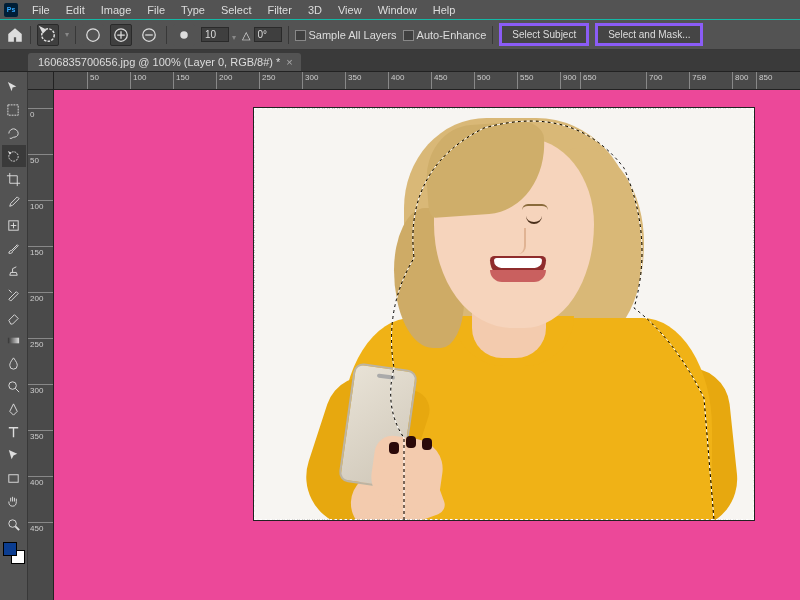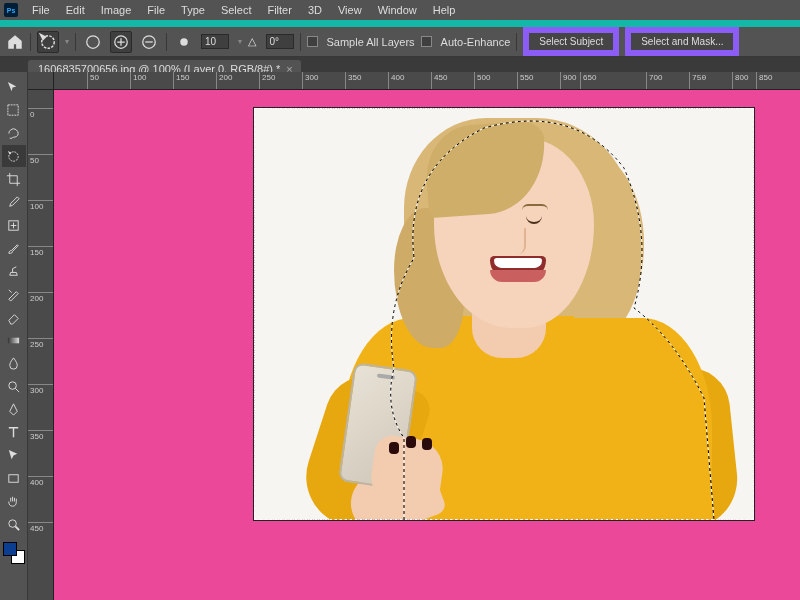--- a/index.html
+++ b/index.html
@@ -1,27 +1,27 @@
 <!DOCTYPE html>
 <html><head>
 <meta charset="utf-8">
 <style>
 *{margin:0;padding:0;box-sizing:border-box;font-family:Tahoma,Arial,sans-serif;font-size:11px;color:#ddd;user-select:none}
 body{background:#535353;width:800px;height:600px;overflow:hidden;position:relative}
-.menubar{height:27px;background:#535353;display:flex;align-items:center;padding:0 4px;border-bottom:7px solid #14b8a6}
+.menubar{height:20px;background:#535353;display:flex;align-items:center;padding:0 4px;border-bottom:1px solid #14b8a6}
 .ps-logo{width:14px;height:14px;background:#001e36;border-radius:2px;display:flex;align-items:center;justify-content:center;font-size:7px;color:#31a8ff;font-weight:bold;margin-right:6px}
 .menubar span{padding:3px 8px;cursor:default}
 .optbar{height:30px;background:#535353;display:flex;align-items:center;padding:0 6px;gap:6px;border-bottom:1px solid #383838}
 .home-icon{width:18px;height:18px;display:flex;align-items:center;justify-content:center}
 .tool-ico{width:22px;height:22px;display:flex;align-items:center;justify-content:center;background:#535353;border:1px solid transparent;border-radius:2px}
 .tool-ico.sel{background:#3f3f3f;border-color:#2a2a2a}
-.opt-field{display:flex;align-items:center;gap:9px;font-size:10px}
+.opt-field{display:flex;align-items:flex-end;gap:3px;font-size:10px}
 .opt-field input{width:28px;background:#3f3f3f;border:1px solid #2a2a2a;color:#ddd;font-size:10px;padding:1px 3px}
 .chk{width:11px;height:11px;border:1px solid #888;background:#3f3f3f;display:inline-block}
-.btn{background:#454545;border:6px solid #8b5cf6;padding:3px 10px;font-size:10px;color:#ddd;cursor:default}
+.btn{background:#454545;border:3px solid #8b5cf6;padding:3px 10px;font-size:10px;color:#ddd;cursor:default}
 .tabbar{height:22px;background:#3a3a3a;display:flex;align-items:flex-end;padding-left:28px;border-bottom:1px solid #222}
 .tab{background:#535353;padding:3px 8px 3px 10px;font-size:10px;display:flex;align-items:center;gap:6px;border-top-left-radius:3px;border-top-right-radius:3px}
 .tab-x{font-size:11px;color:#aaa;cursor:default}
 .main{position:absolute;top:72px;left:0;right:0;bottom:0;display:flex}
 .toolbox{width:28px;background:#535353;display:flex;flex-direction:column;align-items:center;padding-top:4px;border-right:1px solid #383838}
 .tbtn{width:24px;height:22px;display:flex;align-items:center;justify-content:center;margin-bottom:1px;cursor:default;position:relative}
 .tbtn.active{background:#3a3a3a}
 .tbtn svg{width:15px;height:15px}
 .swatches{margin-top:6px;position:relative;width:22px;height:22px}
 .sw-bg{position:absolute;right:0;bottom:0;width:14px;height:14px;background:#fff;border:1px solid #000}

